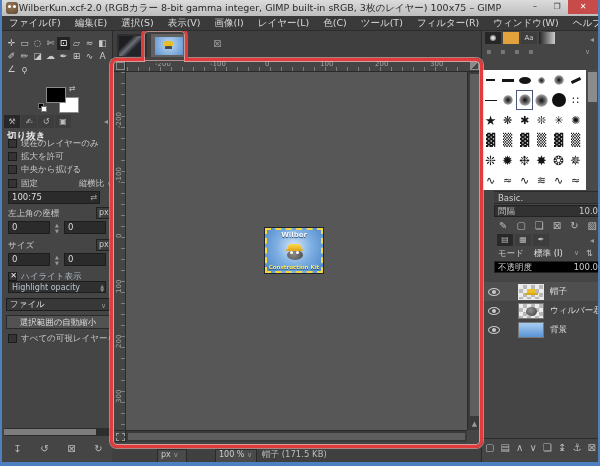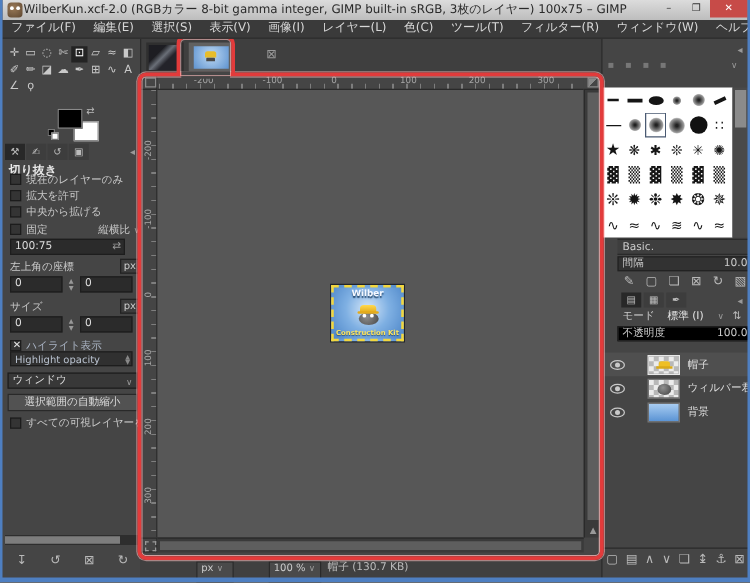--- a/index.html
+++ b/index.html
@@ -228,21 +228,21 @@
     <div class="field" style="left:62px;top:222px;width:42px;height:13px">0</div>
     <div class="cbrow" style="top:240px">
       <span class="cb checked"></span>
       <span class="cbl" style="color:#aab4c4">ハイライト表示</span>
     </div>
     <div class="sliderbar" style="left:6px;top:250px;width:98px;height:12px">
       <span>Highlight opacity</span>
       <span style="position:absolute;right:1px;top:2px;color:#888;font-size:5px;line-height:4px">▲<br>▼</span>
     </div>
     <div class="field" style="left:4px;top:267px;width:104px;height:13px;background:#383838">
-      <span>ウィンドウ</span>
+      <span>ファイル</span>
       <span class="chev" style="position:absolute;right:3px;top:2px">∨</span>
     </div>
     <div class="button" style="left:4px;top:284px;width:104px;height:14px;line-height:13px">選択範囲の自動縮小</div>
     <div class="cbrow" style="top:302px">
       <span class="cb"></span>
       <span class="cbl">すべての可視レイヤーを対象</span>
     </div>
     <div class="lscroll">
         <div class="thumb"></div>
       </div>
@@ -296,28 +296,34 @@
         <div class="thumb"></div>
         <div class="arr">▲</div>
       </div>
     <div class="qmask"></div>
     <div class="hscroll">
         <div class="thumb"></div>
       </div>
     <div class="statusbar">
       <div class="sbox" style="left:45px;width:30px"><span>px</span> <span class="chev">∨</span></div>
       <div class="sbox" style="left:103px;width:42px"><span>100 %</span> <span class="chev">∨</span></div>
-      <div style="position:absolute;left:150px;top:0">帽子 (130.7 KB)</div>
+      <div style="position:absolute;left:150px;top:0">帽子 (171.5 KB)</div>
     </div>
 
     <div class="red-main" style="border-color: rgb(226, 59, 59);"></div>
     <div class="red-patch"></div>
     <div class="red-tab" style="border-color: rgb(226, 59, 59);"></div>
 
     <div class="rightpanel">
+      <div class="rtabs">
+          <div class="rtab brushes active"></div>
+          <div class="rtab patterns"></div>
+          <div class="rtab fonts">Aa</div>
+          <div class="rtab gradients"></div>
+        </div>
       <div class="collapse" style="top:2px">◂</div>
       <div class="rfilter"><span>▪ ▪ ▪ ▪</span><span class="chev" style="position:absolute;right:6px">∨</span></div>
       <div class="bgrid">
           <div class="bc">
             <div style="background: rgb(21, 21, 21); width: 9px; height: 2px;"></div>
           </div>
           <div class="bc">
             <div style="background: rgb(21, 21, 21); width: 12px; height: 3px;"></div>
           </div>
           <div class="bc">

